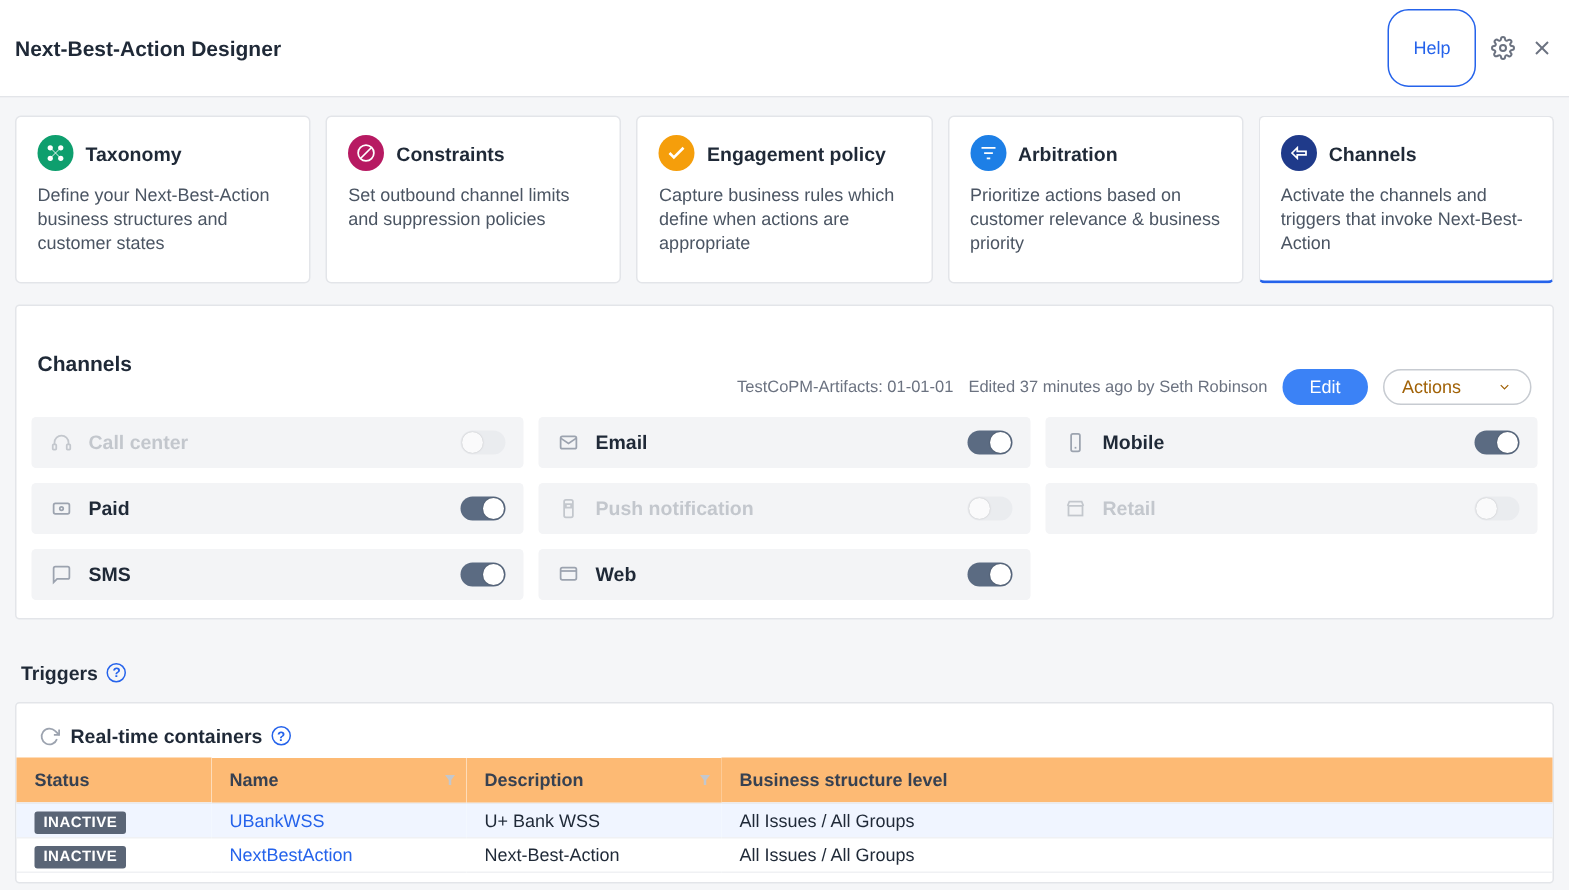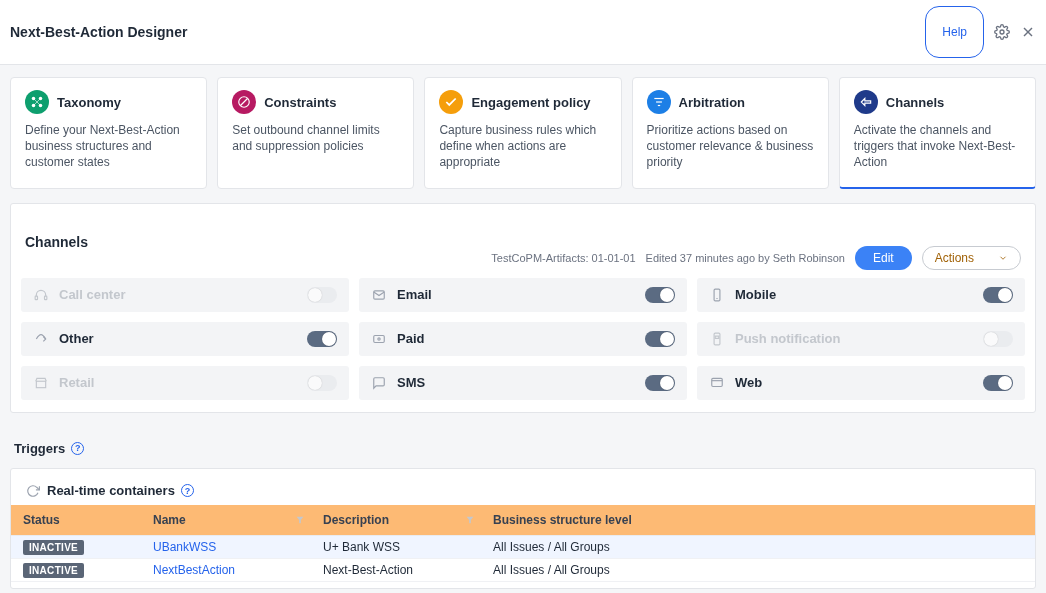--- a/index.html
+++ b/index.html
@@ -197,34 +197,20 @@
         </div>
         <div class="channel-item">
           <div class="channel-left">
             <span class="channel-icon">
               <svg width="14" height="14" viewBox="0 0 24 24" fill="none" stroke="currentColor" stroke-width="2">
                 <rect x="7" y="2" width="10" height="20" rx="2"></rect>
                 <line x1="11" y1="18" x2="13" y2="18"></line>
               </svg>
             </span>
             <span class="channel-label">Mobile</span>
-          </div>
-          <div class="toggle on">
-            <div class="knob"></div>
-          </div>
-        </div>
-        <div class="channel-item">
-          <div class="channel-left">
-            <span class="channel-icon">
-              <svg width="14" height="14" viewBox="0 0 24 24" fill="none" stroke="currentColor" stroke-width="2">
-                <path d="M4 12c6-10 10-10 16 0"></path>
-                <polyline points="16 8 20 12 16 16"></polyline>
-              </svg>
-            </span>
-            <span class="channel-label">Other</span>
           </div>
           <div class="toggle on">
             <div class="knob"></div>
           </div>
         </div>
         <div class="channel-item">
           <div class="channel-left">
             <span class="channel-icon">
               <svg width="14" height="14" viewBox="0 0 24 24" fill="none" stroke="currentColor" stroke-width="2">
                 <rect x="3" y="6" width="18" height="12" rx="2"></rect>

